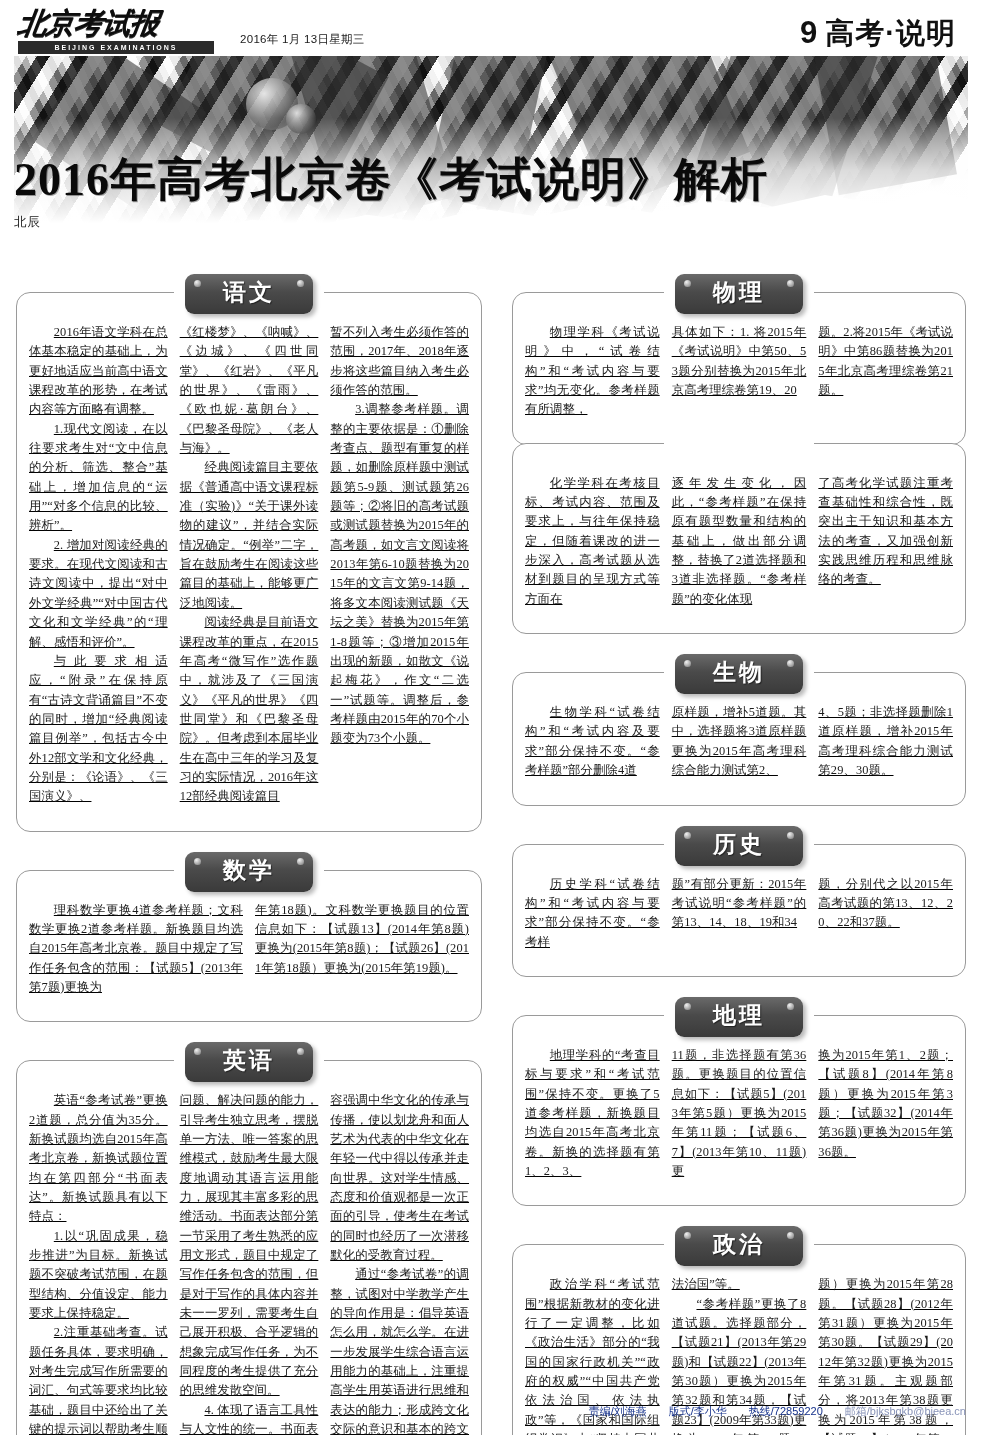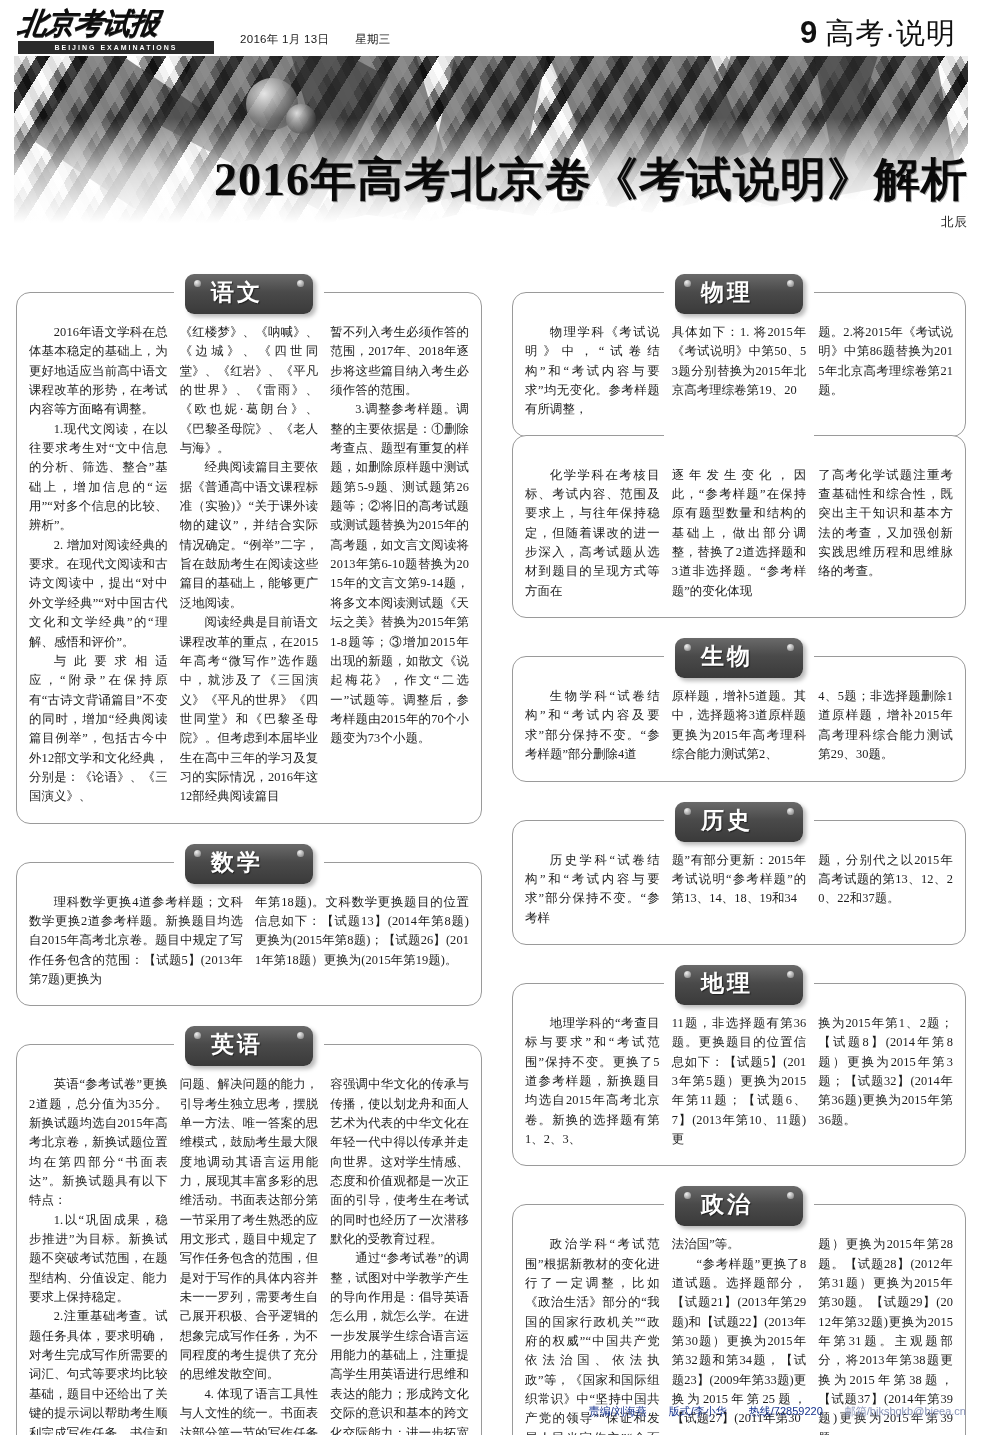--- a/index.html
+++ b/index.html
@@ -59,39 +59,39 @@
     font-weight: bold;
   }
   .masthead-date {
     font-family: "Liberation Sans", sans-serif;
     font-size: 11.5px;
     color: #1a1a1a;
     padding-left: 12px;
     padding-top: 16px;
     letter-spacing: 0.3px;
   }
-  .masthead-date .dow { margin-left: 26px; }
+  .masthead-date .dow { margin-left: 0; }
   .masthead-right {
     margin-left: auto;
     display: flex;
     align-items: baseline;
     padding-top: 6px;
     padding-right: 4px;
   }
   .page-num {
     font-family: "Liberation Sans", sans-serif;
     font-size: 31px;
     font-weight: bold;
     color: #111;
     margin-right: 8px;
   }
   .section-name {
     font-family: "Liberation Sans", sans-serif;
     font-size: 29px;
-    font-weight: normal;
+    font-weight: bold;
     color: #111;
     letter-spacing: 1px;
   }
 
   
   .hero {
     position: relative;
     height: 212px;
     margin: 0 14px;
     overflow: hidden;
@@ -148,21 +148,21 @@
   }
   .hero-torn {
     position: absolute; left: 0; right: 0; bottom: 0; height: 86px;
     background: #fff;
     clip-path: polygon(0% 100%, 0% 62%, 4% 55%, 9% 63%, 14% 50%, 19% 58%,
       25% 44%, 31% 52%, 37% 38%, 43% 47%, 49% 31%, 55% 40%, 61% 26%,
       67% 36%, 73% 20%, 79% 30%, 85% 15%, 91% 26%, 96% 10%, 100% 20%, 100% 100%);
   }
   .hero-title-wrap {
     position: absolute; left: 0; right: 0; top: 98px;
-    text-align: right; z-index: 6;
+    text-align: left; z-index: 6;
   }
   .hero-title {
     font-family: "Liberation Serif", "DejaVu Serif", serif;
     font-size: 46px;
     font-weight: bold;
     color: #0a0a0a;
     letter-spacing: 1px;
     line-height: 1.12;
     text-shadow: 1px 1px 0 rgba(0,0,0,0.35);
   }
@@ -193,20 +193,21 @@
     justify-content: center;
     z-index: 4;
     height: 40px;
   }
   .tab {
     position: relative;
     background: linear-gradient(180deg, #6a6a6a 0%, #4a4a4a 45%, #3a3a3a 100%);
     border-radius: 9px;
     padding: 5px 26px 7px 26px;
     min-width: 128px;
+    text-align: center;
     box-shadow: 3px 3px 4px rgba(0,0,0,0.28);
   }
   .tab-label {
     font-family: "Liberation Sans", "DejaVu Sans", sans-serif;
     font-size: 23px;
     font-weight: bold;
     color: #ffffff;
     letter-spacing: 3px;
     line-height: 1.18;
     text-shadow: 1px 1px 1px rgba(0,0,0,0.5);
@@ -218,22 +219,23 @@
     top: 6px;
   }
   .tab .screw.l { left: 9px; }
   .tab .screw.r { right: 9px; }
 
   .card {
     position: relative;
     border: 1px solid #9a9a9a;
     border-radius: 14px;
     margin-top: -22px;
-    padding: 30px 12px 16px 12px;
+    padding: 30px 12px 24px 12px;
     background: #fff;
+    text-decoration: underline;
   }
   .card::after {
     content: "";
     position: absolute;
     left: 50%; top: -1px;
     transform: translateX(-50%);
     width: 150px; height: 3px;
     background: #fff;
   }
 

